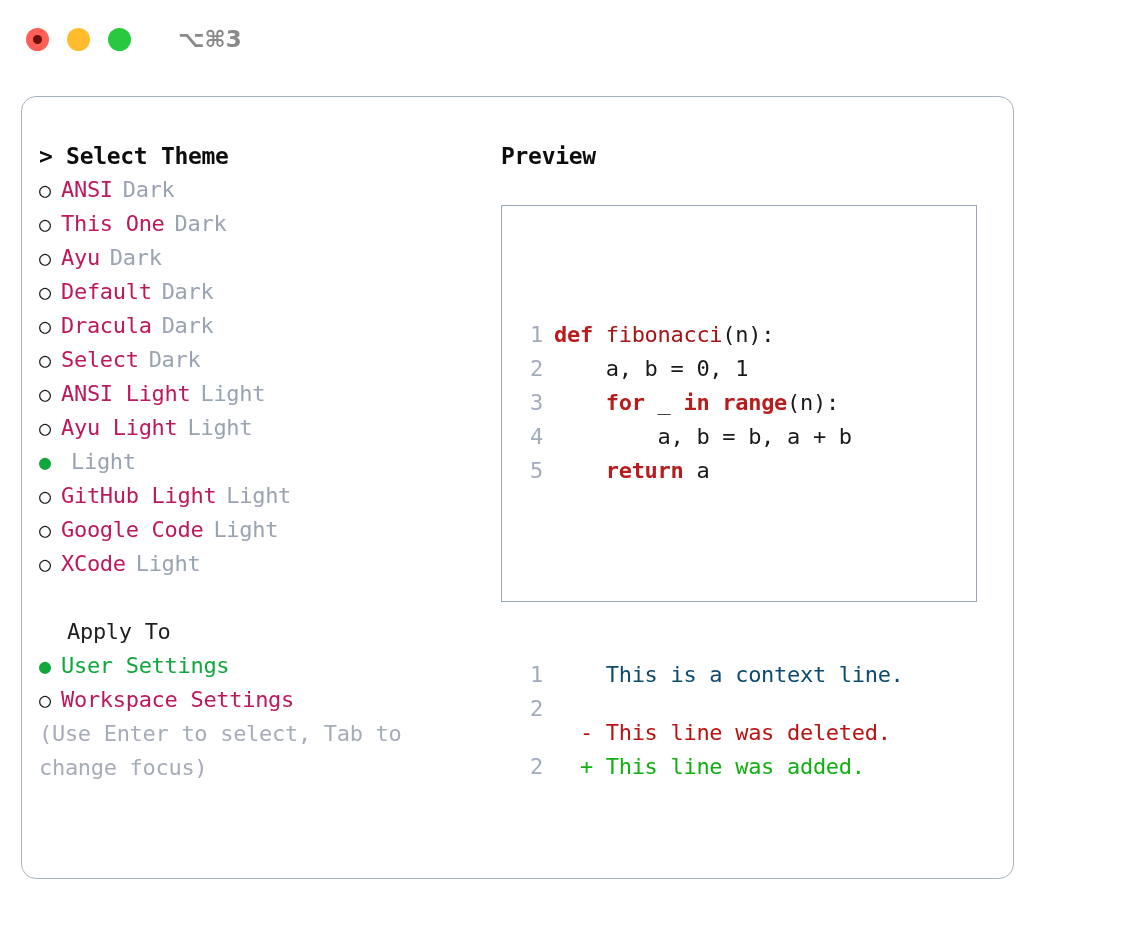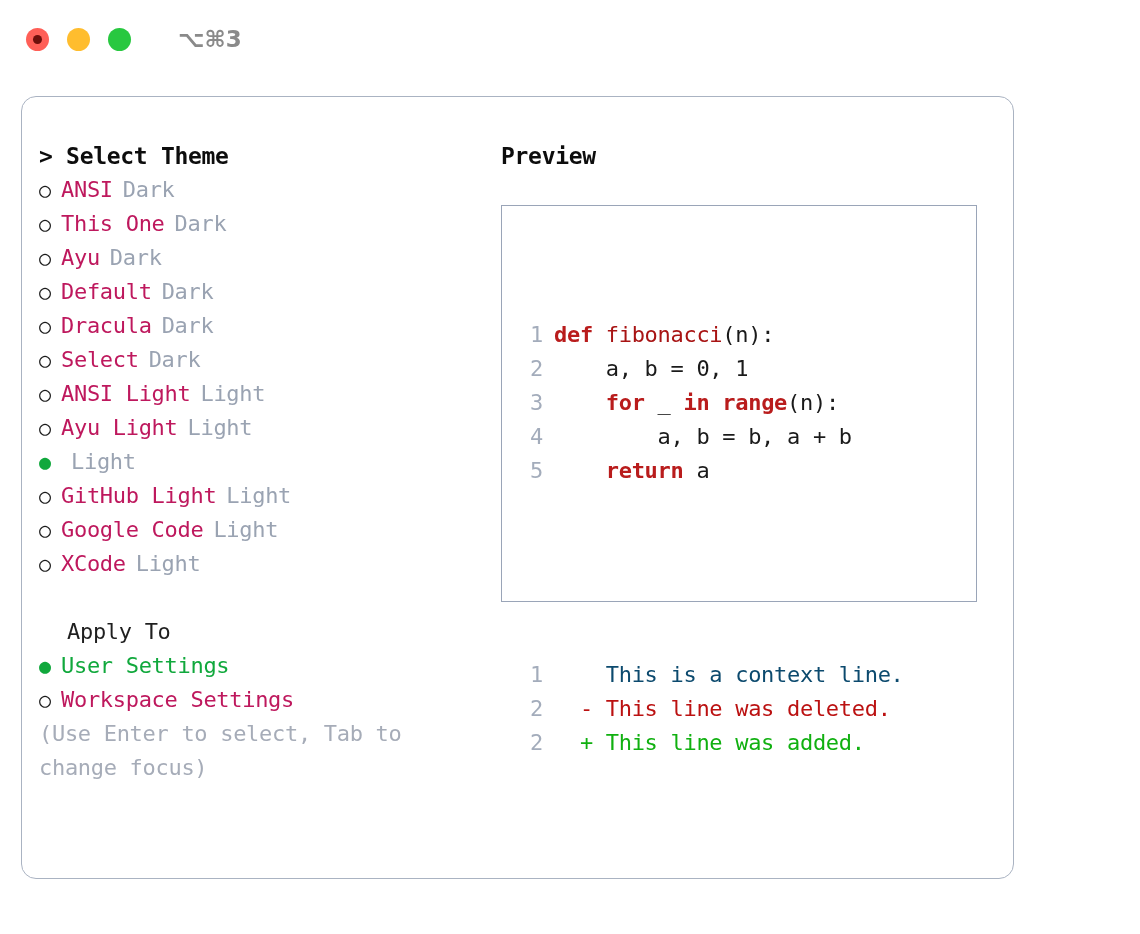--- a/index.html
+++ b/index.html
@@ -183,21 +183,21 @@
     color: #a3acbb;
     flex: 0 0 28px;
   }
   .codetext { padding-left: 11px; white-space: pre; }
   .blank-line { height: 34px; }
 
   .tok-kw   { color: #b91c1c; font-weight: bold; }
   .tok-fn   { color: #a81414; }
   .tok-plain{ color: #1a1a1a; }
   .tok-ctx  { color: #0c4a6e; }
-  .tok-del  { color: #bb1111; }
+  .tok-del  { color: #bb1111; margin-top: 24px; }
   .tok-add  { color: #10b010; }
 </style>
 </head>
 <body>
 
 <div class="page">
 
   <div class="titlebar">
     <div class="dots">
       <span class="dot red"></span>

